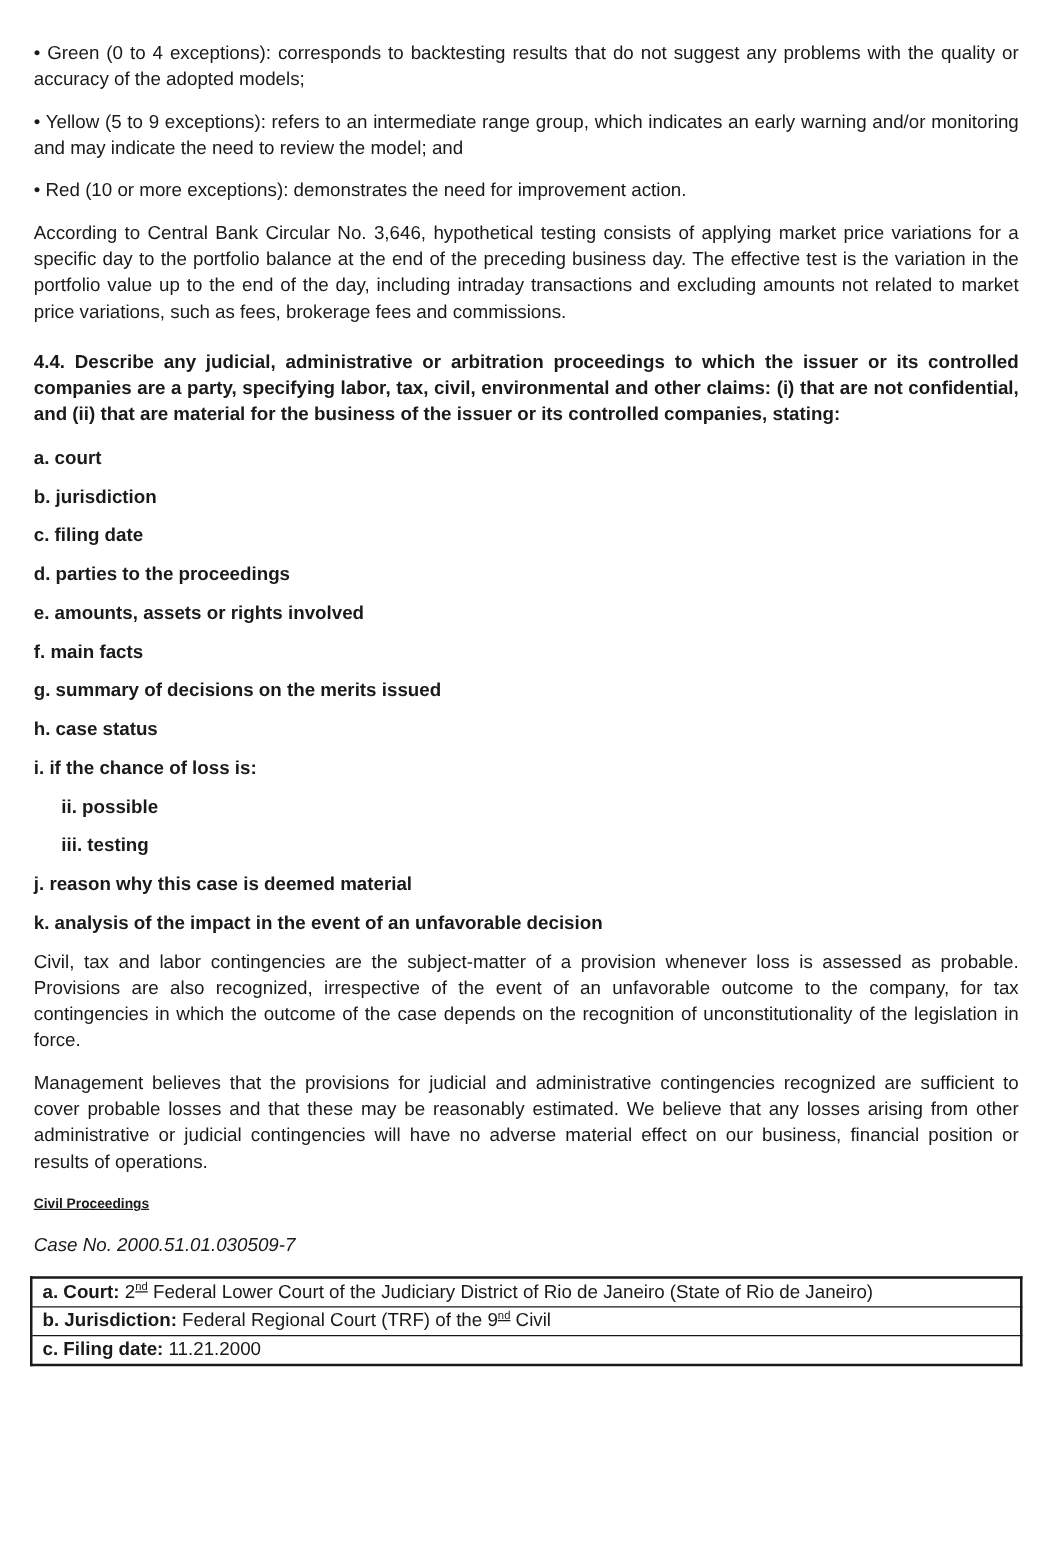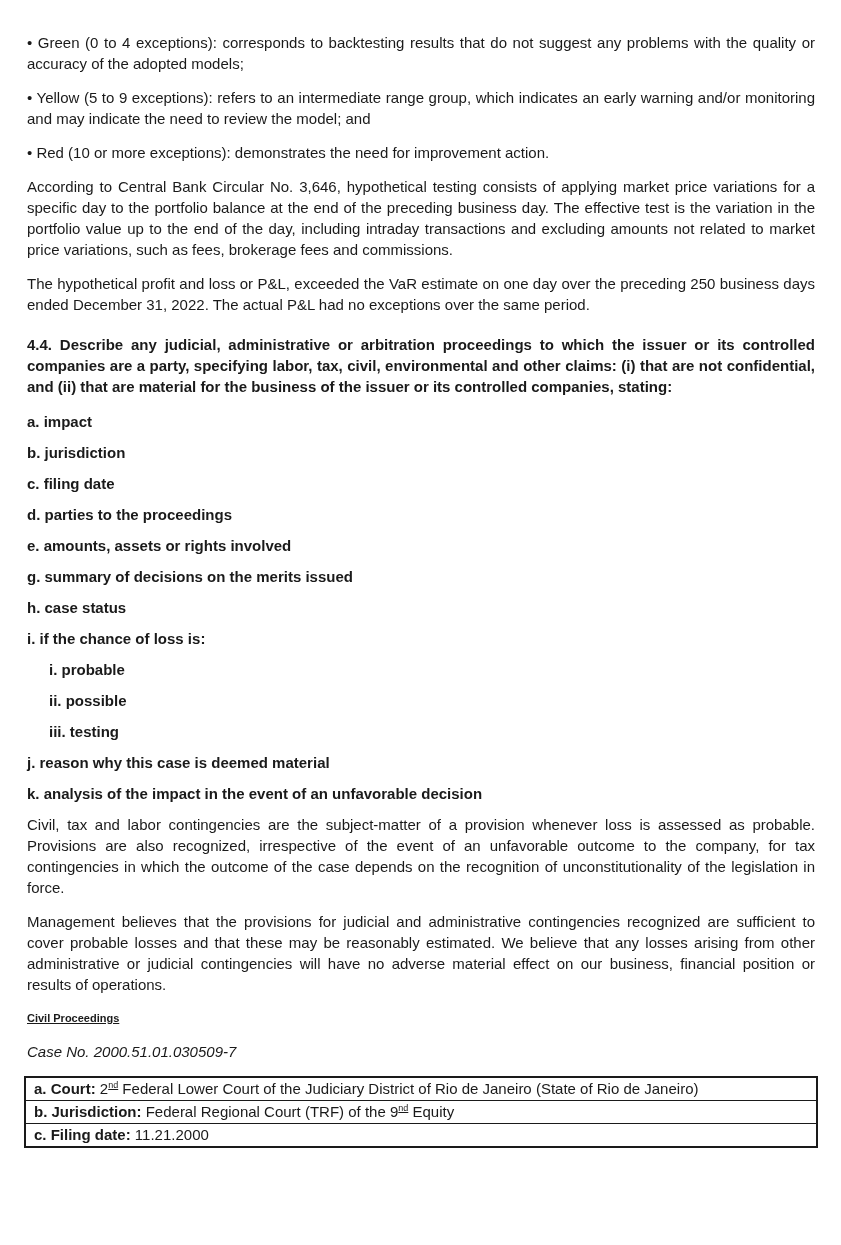--- a/index.html
+++ b/index.html
@@ -66,34 +66,33 @@
 </head>
 <body>
 
 <div class="page">
 
   <p class="justify">• Green (0 to 4 exceptions): corresponds to backtesting results that do not suggest any problems with the quality or accuracy of the adopted models;</p>
   <p class="justify">• Yellow (5 to 9 exceptions): refers to an intermediate range group, which indicates an early warning and/or monitoring and may indicate the need to review the model; and</p>
   <p>• Red (10 or more exceptions): demonstrates the need for improvement action.</p>
 
   <p class="justify">According to Central Bank Circular No. 3,646, hypothetical testing consists of applying market price variations for a specific day to the portfolio balance at the end of the preceding business day. The effective test is the variation in the portfolio value up to the end of the day, including intraday transactions and excluding amounts not related to market price variations, such as fees, brokerage fees and commissions.</p>
-  <p class="justify">The hypothetical profit and loss or P&amp;L, exceeded the VaR estimate on one day over the preceding 250 business days ended December 31, 2022. The actual P&amp;L had no exceptions over the same period.</p>
 
   <p class="section-heading">4.4. Describe any judicial, administrative or arbitration proceedings to which the issuer or its controlled companies are a party, specifying labor, tax, civil, environmental and other claims: (i) that are not confidential, and (ii) that are material for the business of the issuer or its controlled companies, stating:</p>
 
-  <p class="list-item">a. impact</p>
+  <p class="list-item">a. court</p>
   <p class="list-item">b. jurisdiction</p>
   <p class="list-item">c. filing date</p>
   <p class="list-item">d. parties to the proceedings</p>
   <p class="list-item">e. amounts, assets or rights involved</p>
+  <p class="list-item">f. main facts</p>
   <p class="list-item">g. summary of decisions on the merits issued</p>
   <p class="list-item">h. case status</p>
   <p class="list-item">i. if the chance of loss is:</p>
 
-  <p class="list-item sub-item">i. probable</p>
   <p class="list-item sub-item">ii. possible</p>
   <p class="list-item sub-item">iii. testing</p>
 
   <p class="list-item">j. reason why this case is deemed material</p>
   <p class="list-item">k. analysis of the impact in the event of an unfavorable decision</p>
 
   <p class="justify">Civil, tax and labor contingencies are the subject-matter of a provision whenever loss is assessed as probable. Provisions are also recognized, irrespective of the event of an unfavorable outcome to the company, for tax contingencies in which the outcome of the case depends on the recognition of unconstitutionality of the legislation in force.</p>
   <p class="justify">Management believes that the provisions for judicial and administrative contingencies recognized are sufficient to cover probable losses and that these may be reasonably estimated. We believe that any losses arising from other administrative or judicial contingencies will have no adverse material effect on our business, financial position or results of operations.</p>
 
   <p class="civil-heading">Civil Proceedings</p>
@@ -104,21 +103,21 @@
     <tbody>
       <tr>
         <td>
           <span class="lbl">a. Court:</span>
           <span><span>2</span><sup>nd</sup><span> Federal Lower Court of the Judiciary District of Rio de Janeiro (State of Rio de Janeiro)</span></span>
         </td>
       </tr>
       <tr>
         <td>
           <span class="lbl">b. Jurisdiction:</span>
-          <span><span>Federal Regional Court (TRF) of the 9</span><sup>nd</sup><span> Equity</span></span>
+          <span><span>Federal Regional Court (TRF) of the 9</span><sup>nd</sup><span> Civil</span></span>
         </td>
       </tr>
       <tr>
         <td>
           <span class="lbl">c. Filing date:</span>
           <span><span>11.21.2000</span><sup></sup><span></span></span>
         </td>
       </tr>
     </tbody>
   </table>

